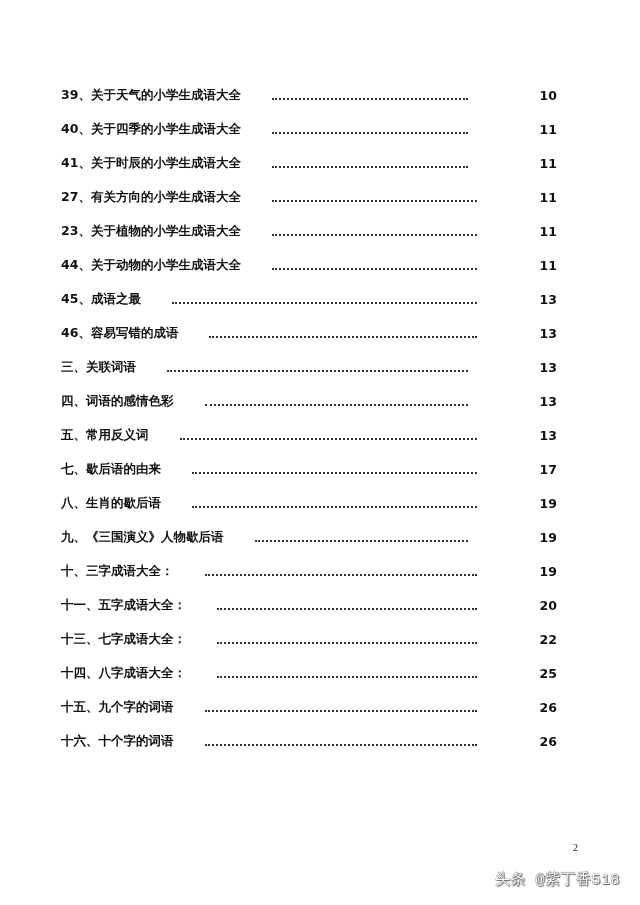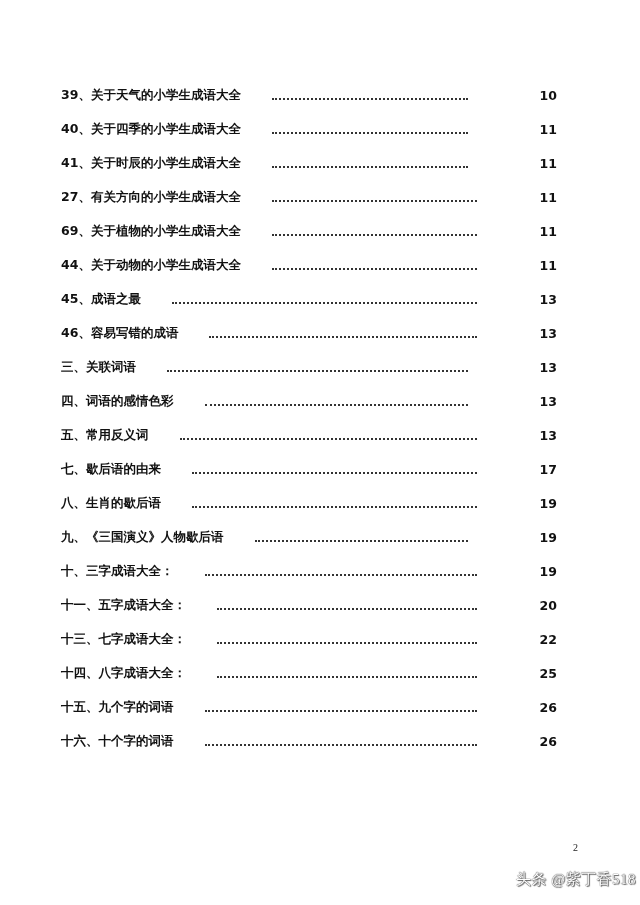--- a/index.html
+++ b/index.html
@@ -18,22 +18,22 @@
     border-bottom: 2px dotted #333; transform: translateY(-2px);
     overflow: hidden;
   }
   .toc-page { flex: 0 0 auto; text-align: center; margin-left: 32px; }
   .gap .toc-leader { margin-right: 10px; }
   .page-number {
     position: absolute; left: 573px; top: 842px; font-size: 10px;
     font-family: "Liberation Serif", serif; color: #222;
   }
   .watermark {
-    position: absolute; left: 516px; top: 870px; font-size: 15px;
-    color: #ffffff; font-family: Liberation Serif, serif;
+    position: absolute; left: 495px; top: 870px; font-size: 15px;
+    color: #ffffff; font-family: Liberation Mono, monospace;
     text-shadow: 0 0 1px #444, 0 0 1px #444, 1px 1px 1px #666;
     letter-spacing: 0.5px;
   }
 </style>
 </head>
 <body>
 
 <div class="toc">
   <div class="toc-row gap">
       <span class="toc-title">39、关于天气的小学生成语大全</span>
@@ -49,21 +49,21 @@
       <span class="toc-title">41、关于时辰的小学生成语大全</span>
       <span class="toc-leader"></span>
       <span class="toc-page">11</span>
     </div>
   <div class="toc-row">
       <span class="toc-title">27、有关方向的小学生成语大全</span>
       <span class="toc-leader"></span>
       <span class="toc-page">11</span>
     </div>
   <div class="toc-row">
-      <span class="toc-title">69、关于植物的小学生成语大全</span>
+      <span class="toc-title">23、关于植物的小学生成语大全</span>
       <span class="toc-leader"></span>
       <span class="toc-page">11</span>
     </div>
   <div class="toc-row">
       <span class="toc-title">44、关于动物的小学生成语大全</span>
       <span class="toc-leader"></span>
       <span class="toc-page">11</span>
     </div>
   <div class="toc-row">
       <span class="toc-title">45、成语之最</span>

